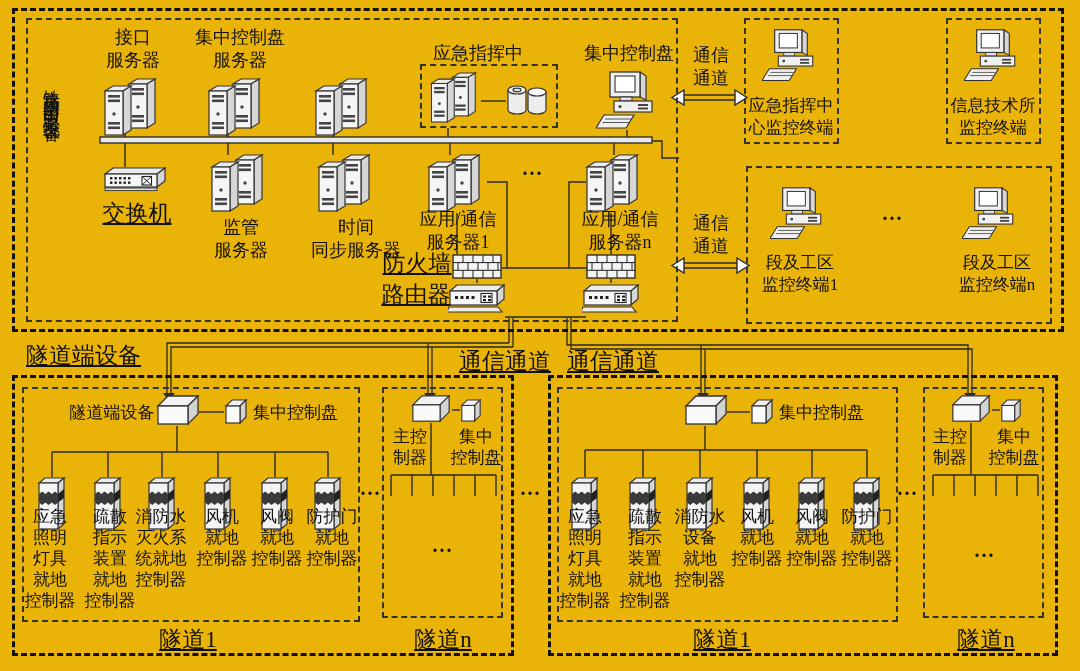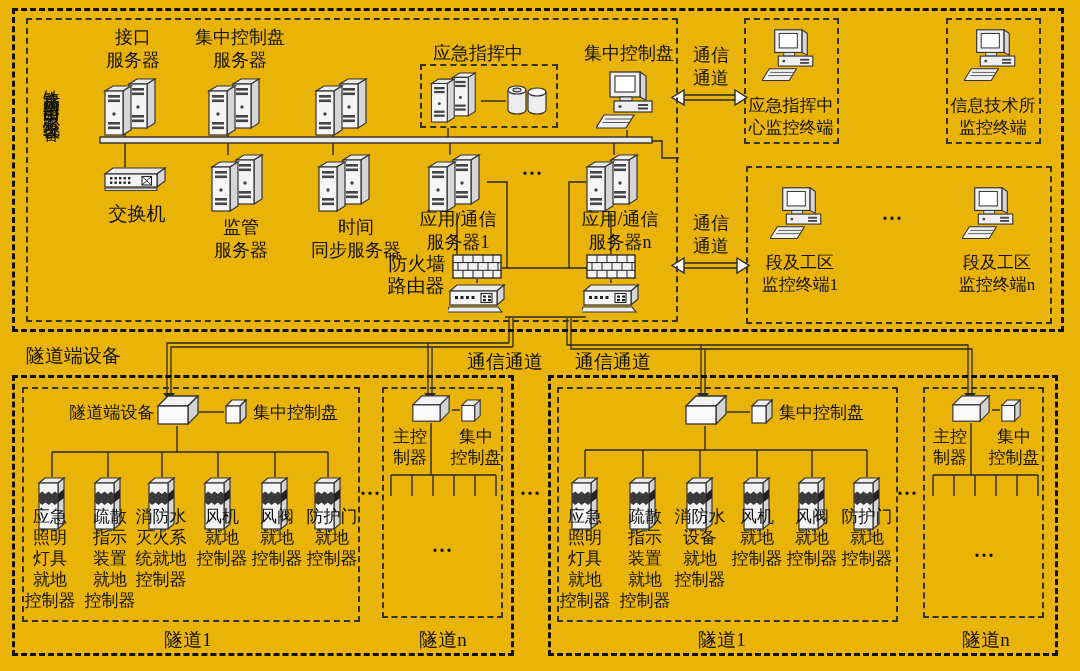--- a/index.html
+++ b/index.html
@@ -4,21 +4,21 @@
 <style>
   html,body{margin:0;padding:0;background:#fff;}
   #canvas{position:relative;width:1080px;height:671px;background:#eab308;overflow:hidden;
           font-family:"Liberation Serif","DejaVu Serif",serif;color:#111;padding-left:24px;}
   .dbox{position:absolute;box-sizing:border-box;border:2px dashed #222;background:transparent;}
   .dbox.thick{border-width:3px;border-color:#111;}
   .dbox.thin{border-width:2px;border-color:#333;}
   .lbl{position:absolute;white-space:pre-line;text-align:center;transform:translateX(-50%);
        font-size:17px;line-height:21px;color:#111;}
   .lbl.l18{font-size:18px;line-height:23px;}
-  .lbl.l19{font-size:19px;line-height:23px;}
+  .lbl.l19{font-size:23px;line-height:23px;text-decoration:underline;}
   .lbl.noc{transform:none;text-align:left;}
   .lbl.dots{font-size:20px;font-weight:bold;letter-spacing:2px;}
   .vlabel{position:absolute;writing-mode:vertical-rl;text-orientation:upright;
           font-size:17px;letter-spacing:3px;line-height:18px;}
   .ic{position:absolute;}
   svg{overflow:visible;}
   #wires{position:absolute;left:0;top:0;z-index:1;pointer-events:none;}
   .ic{z-index:3;}
   .lbl,.vlabel{z-index:4;}
   .dbox{z-index:2;}
@@ -394,21 +394,21 @@
   <div class="lbl l18" style="left:241px;top:216px">监管
 服务器</div>
   <div class="lbl l18" style="left:356px;top:216px">时间
 同步服务器</div>
   <div class="lbl l18" style="left:458px;top:208px">应用/通信
 服务器1</div>
   <div class="lbl l18" style="left:620px;top:208px">应用/通信
 服务器n</div>
   <div class="lbl dots" style="left:533px;top:158px">...</div>
   <div class="lbl l19" style="left:417px;top:252px">防火墙</div>
-  <div class="lbl l19" style="left:416px;top:274px">路由器</div>
+  <div class="lbl l19" style="left:416px;top:283px">路由器</div>
 
   <div class="lbl l18" style="left:711px;top:44px">通信
 通道</div>
   <div class="lbl" style="left:993px;top:95px;line-height:22px">信息技术所
 监控终端</div>
   <div class="lbl" style="left:791px;top:95px;line-height:22px">应急指挥中
 心监控终端</div>
   <div class="lbl l18" style="left:711px;top:212px">通信
 通道</div>
   <div class="lbl" style="left:800px;top:252px;line-height:22px">段及工区

